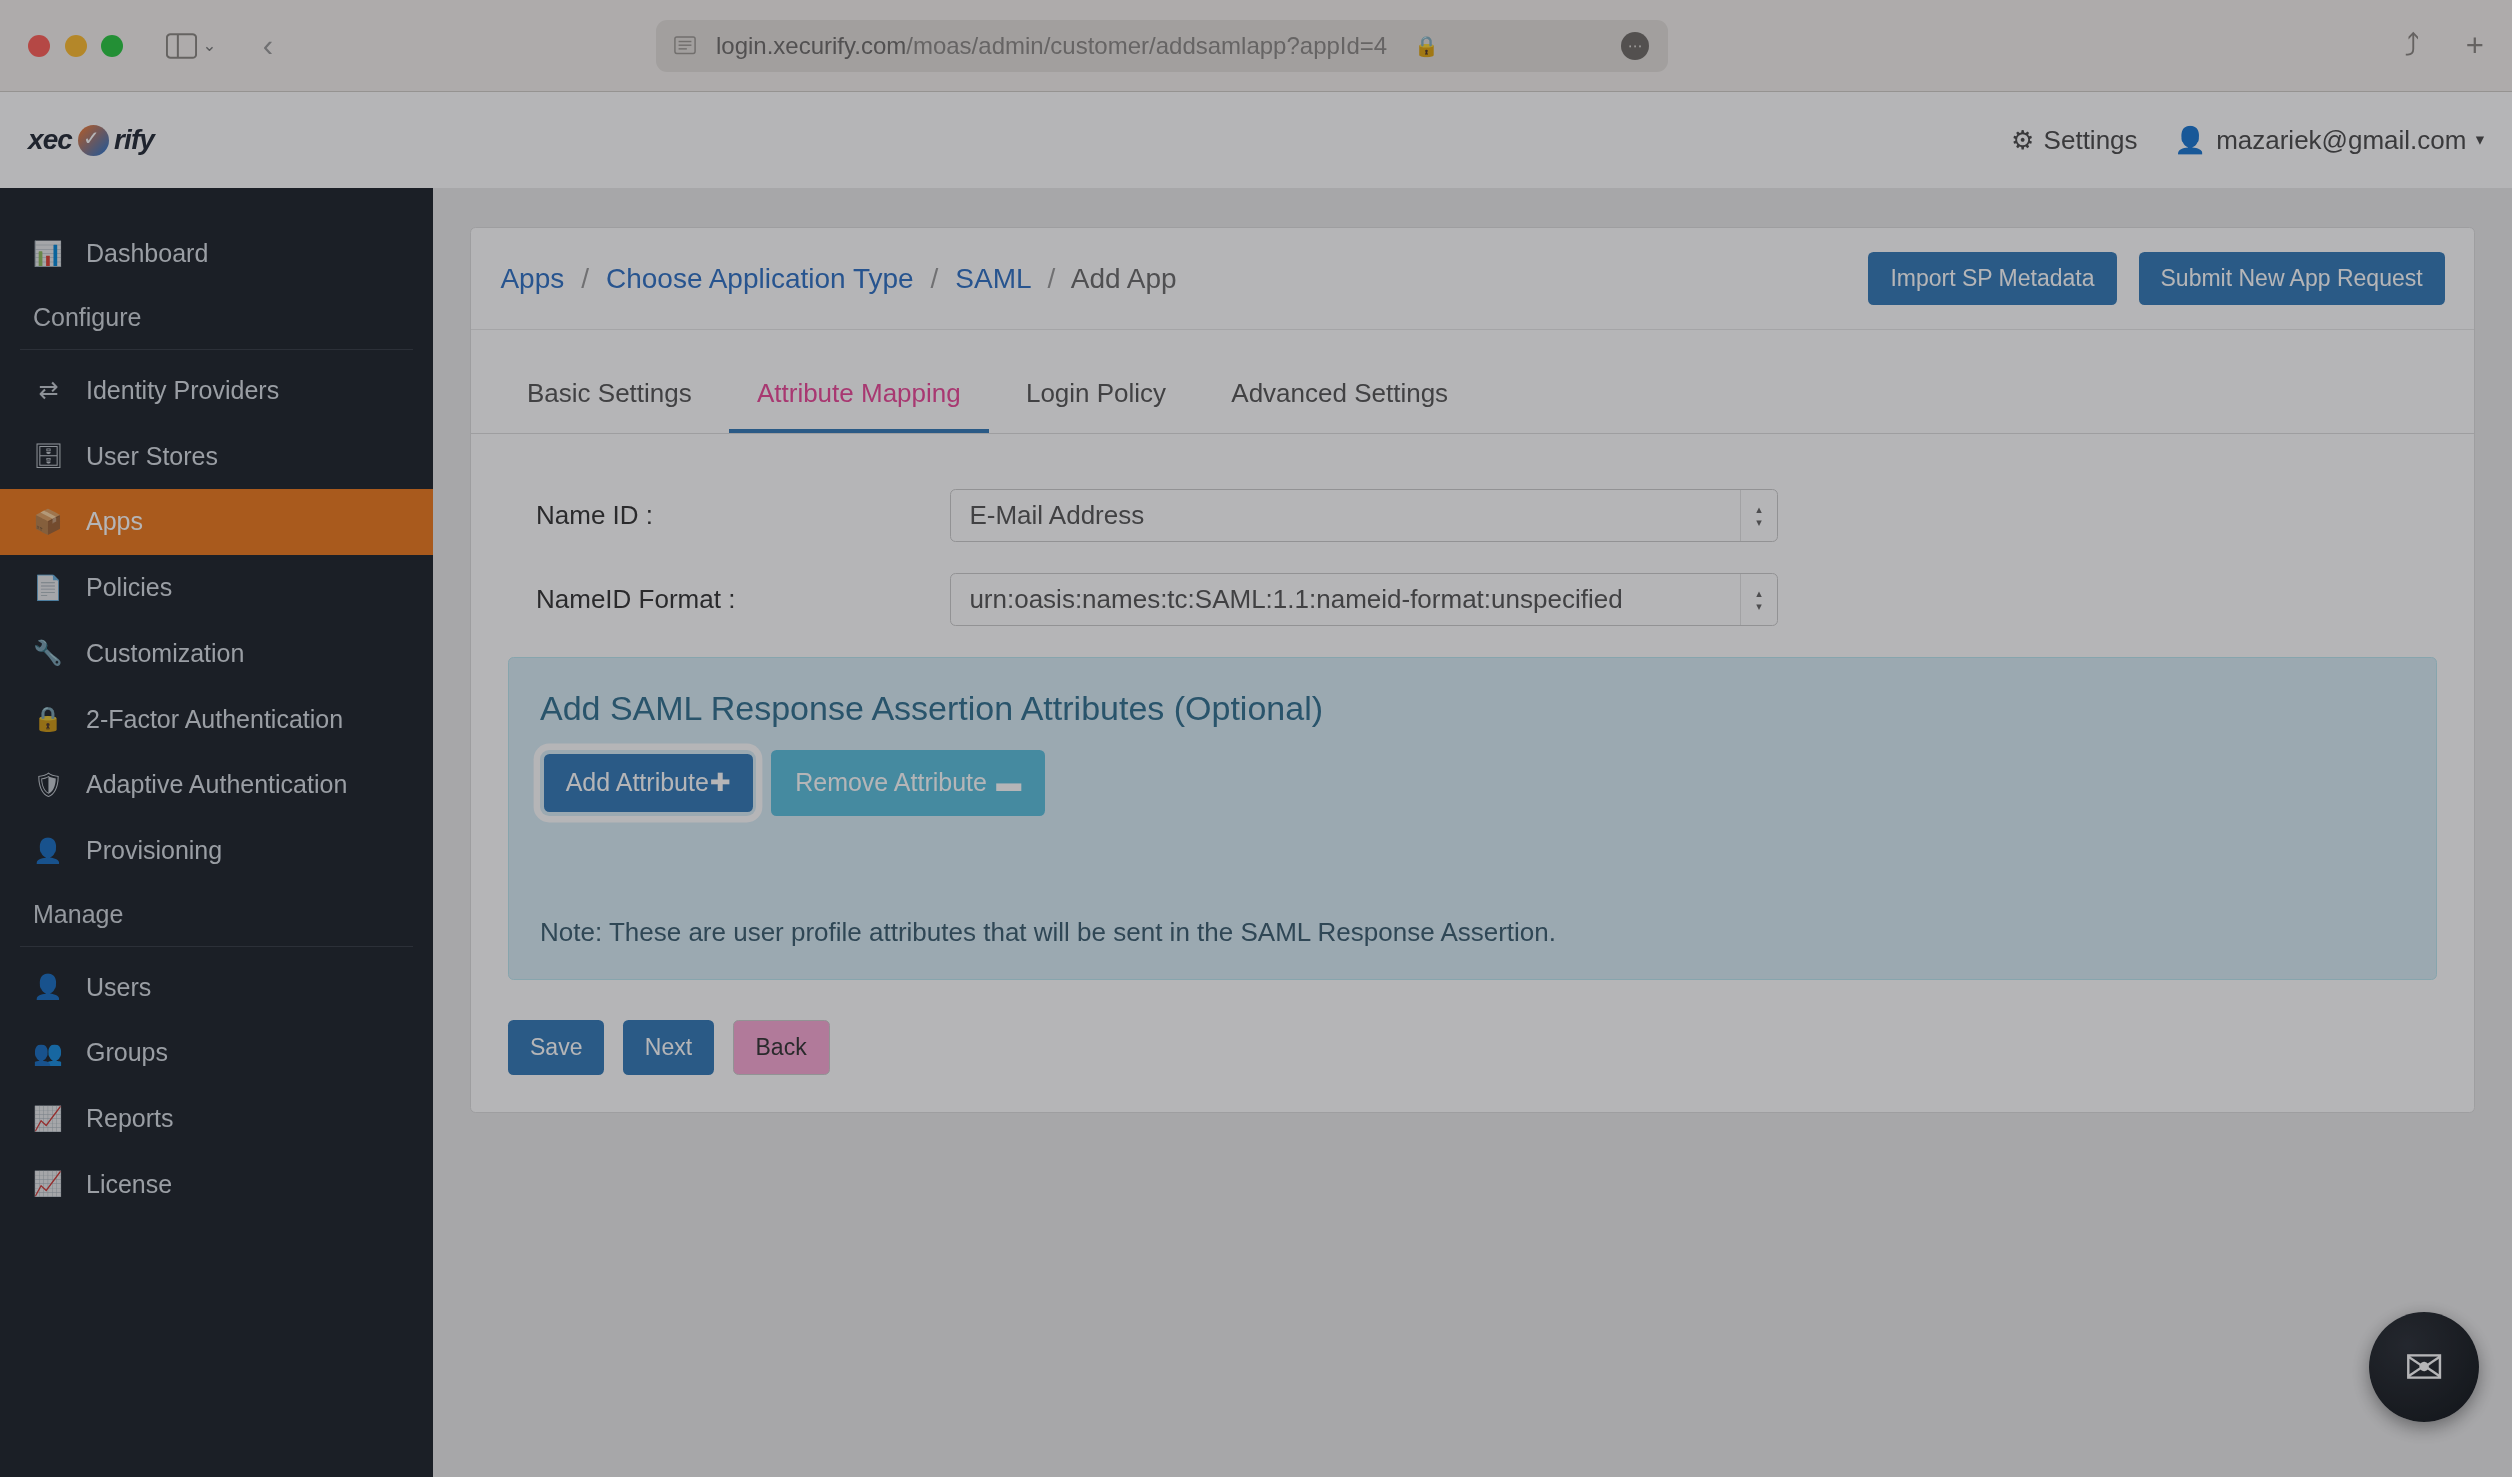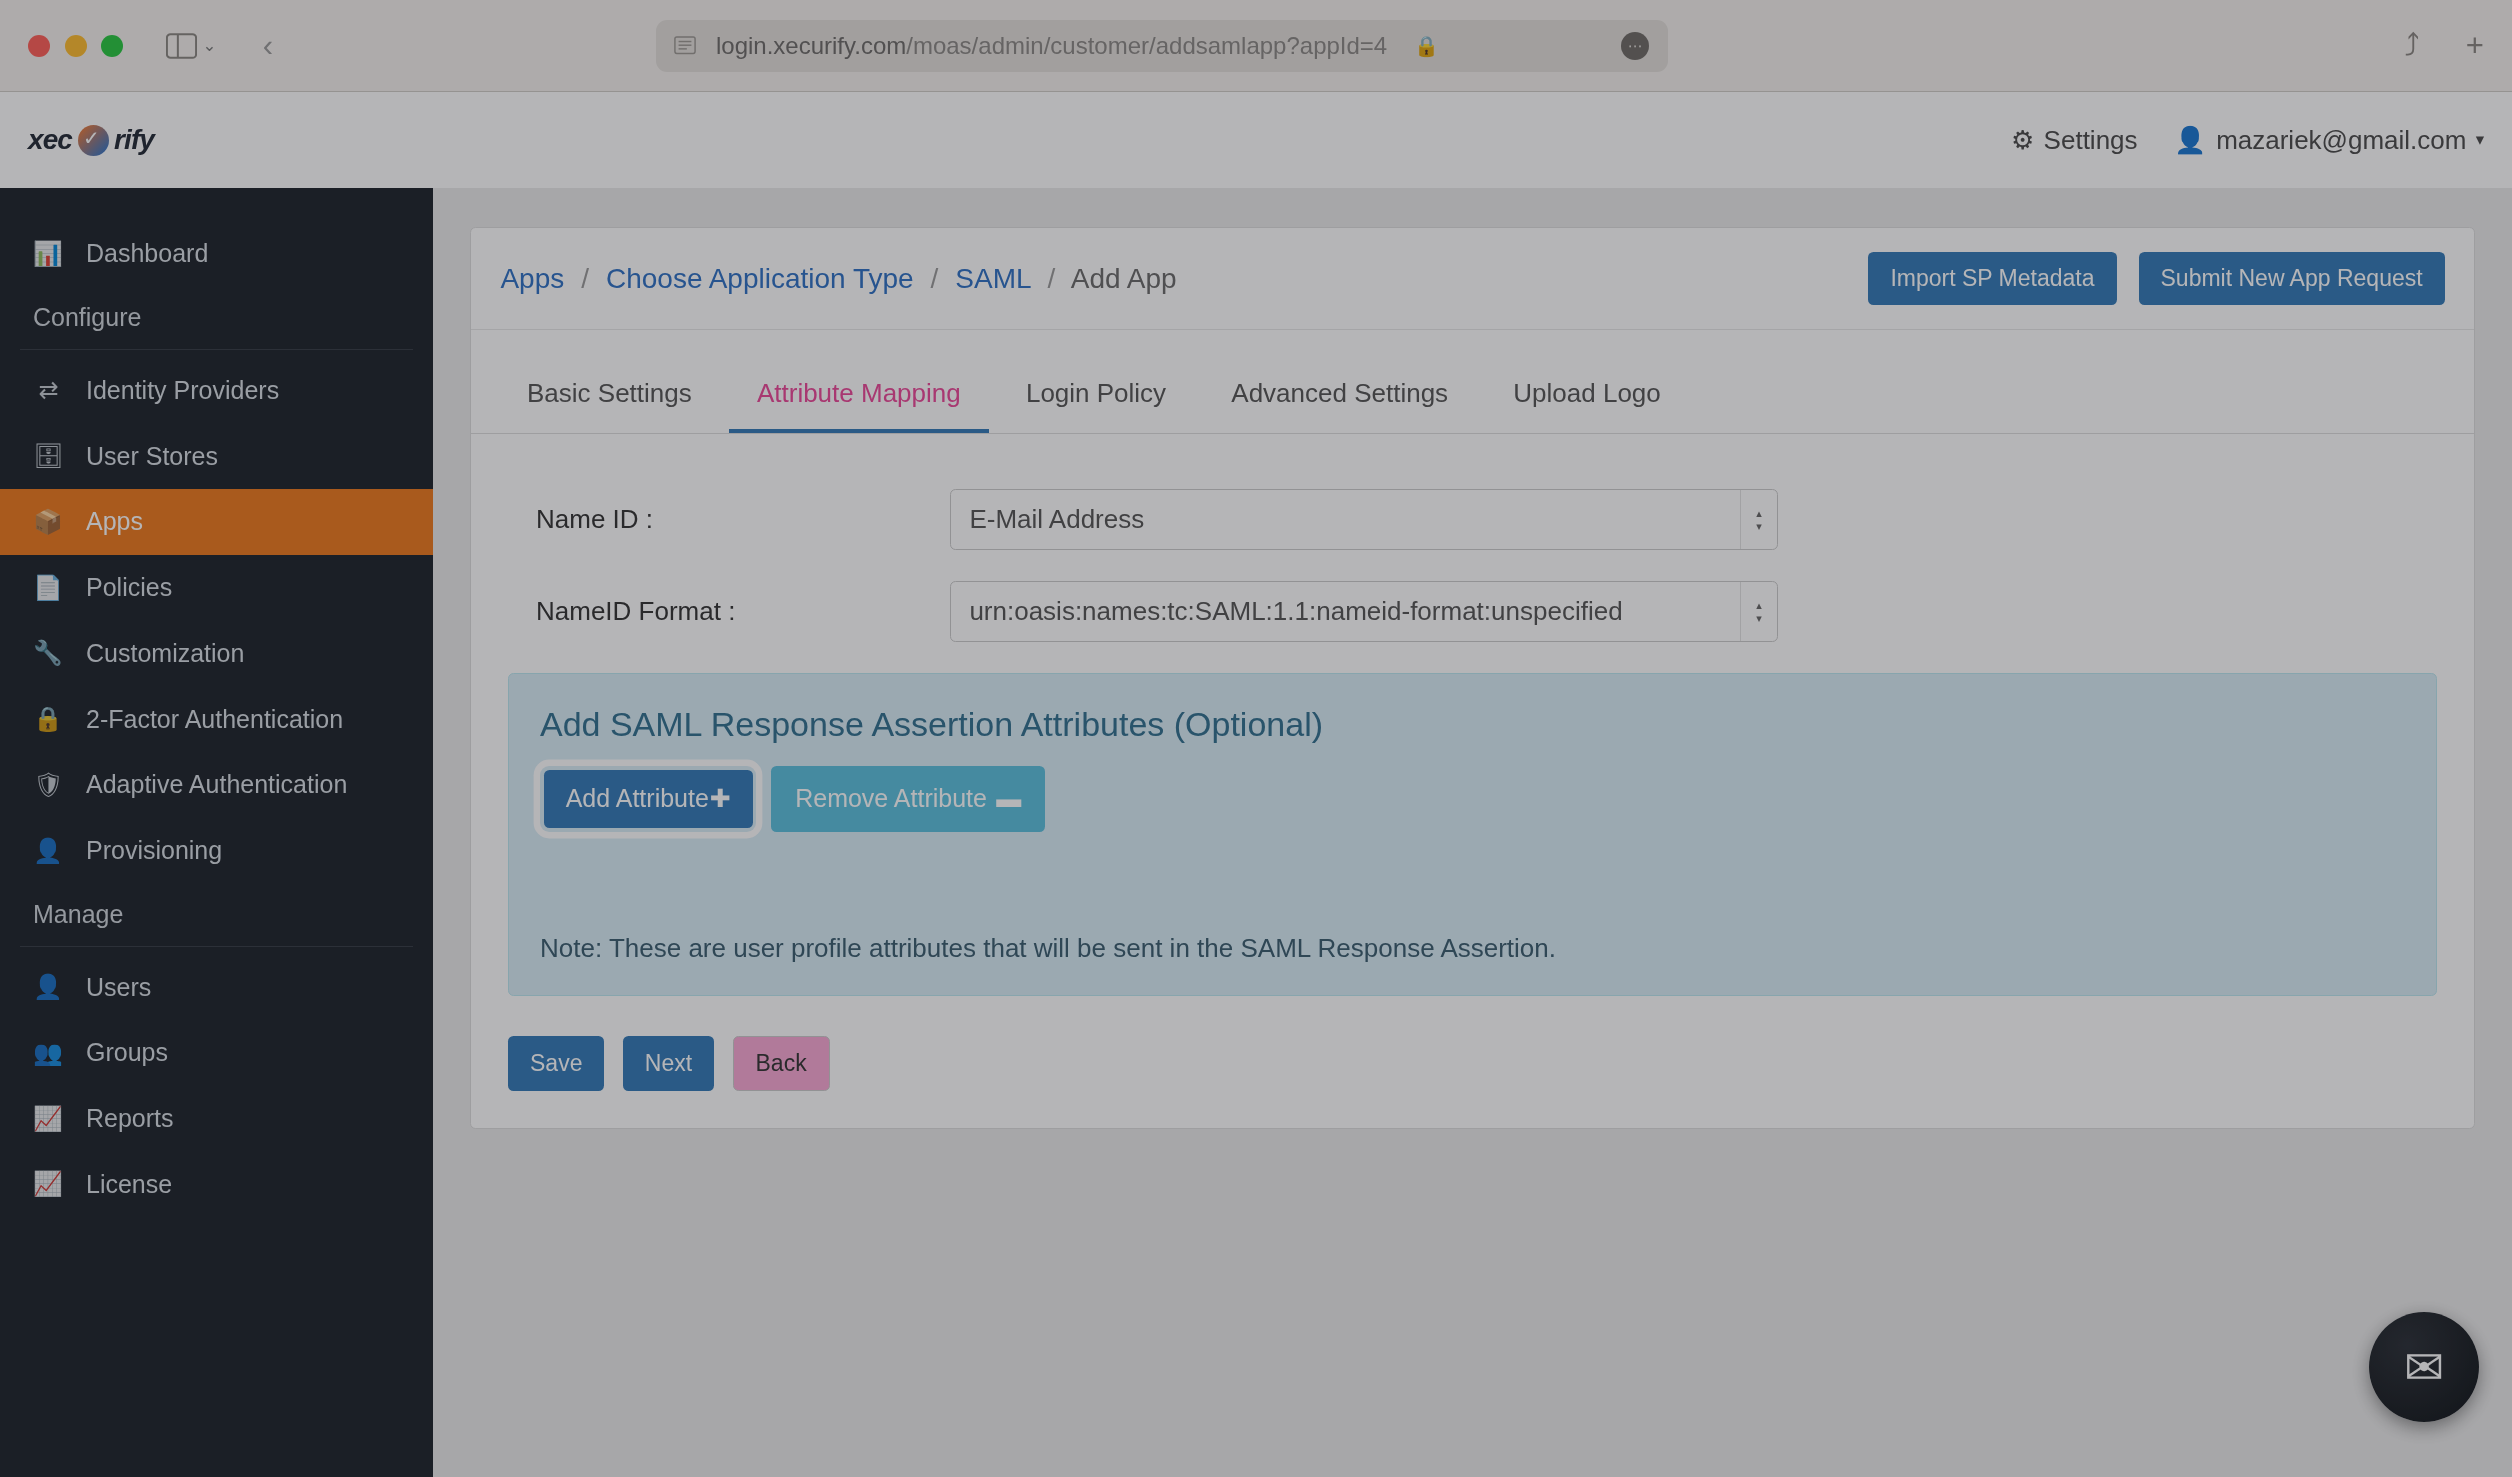--- a/index.html
+++ b/index.html
@@ -140,21 +140,21 @@
 .tab-btn.active {
   color: #ec4899;
   border-bottom-color: #337ab7;
   font-weight: 400;
 }
 .tab-body { padding: 55px 37px 37px; }
 
 .form-row { display: flex; align-items: center; margin-bottom: 31px; }
 .form-label { width: 442px; font-size: 26px; color: #333; padding-left: 28px; }
 .select {
-  width: 828px; height: 61px;
+  width: 828px; height: 53px;
   border: 0.9px solid #ccc; border-radius: 5.5px;
   background: #fff;
   padding: 0 18.4px;
   font-size: 26px; color: #555;
   display: flex; align-items: center;
   position: relative;
 }
 .select .chev-box {
   position: absolute; right: 0; top: 0; bottom: 0; width: 37px;
   border-left: 0.9px solid #e3e3e3;
@@ -341,21 +341,20 @@
           <button class="btn-primary">Import SP Metadata</button>
           <button class="btn-primary">Submit New App Request</button>
         </div>
       </div>
 
       <div class="tabs">
         <button class="tab-btn">Basic Settings</button>
         <button class="tab-btn active">Attribute Mapping</button>
         <button class="tab-btn">Login Policy</button>
         <button class="tab-btn">Advanced Settings</button>
-        <button class="tab-btn">Upload Logo</button>
       </div>
 
       <div class="tab-body">
         <div class="form-row">
           <div class="form-label">Name ID :</div>
           <div class="select">
             <span>E-Mail Address</span>
             <span class="chev-box">▴<br>▾</span>
           </div>
         </div>

